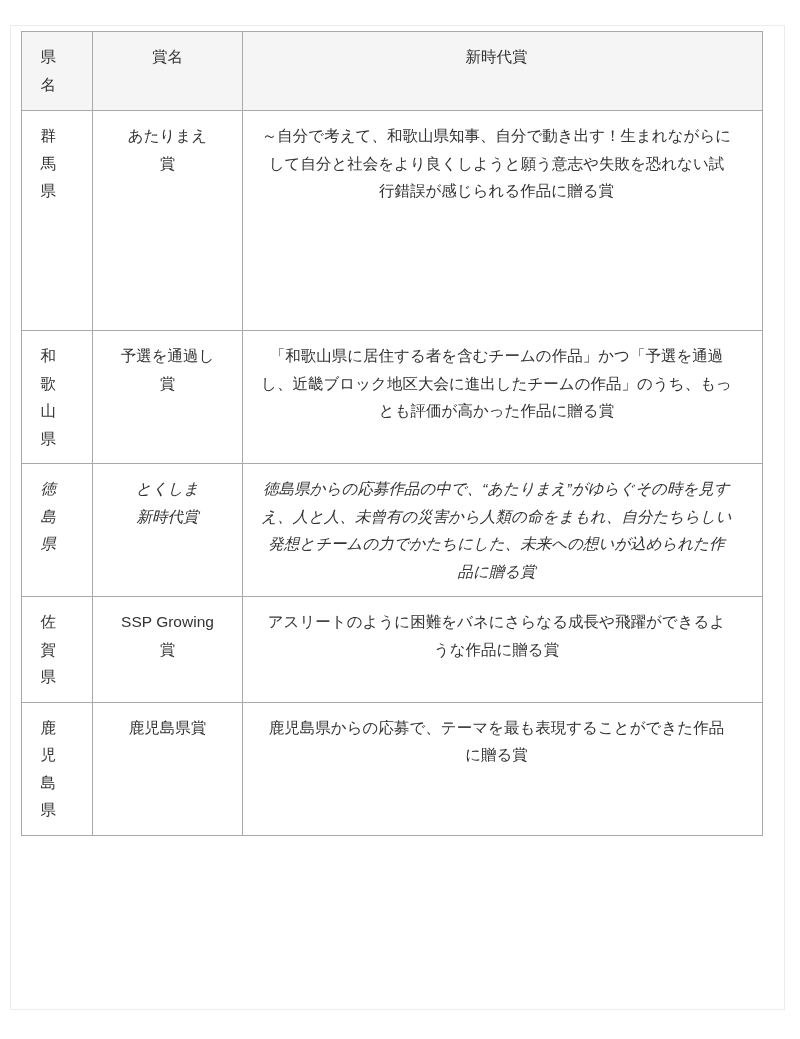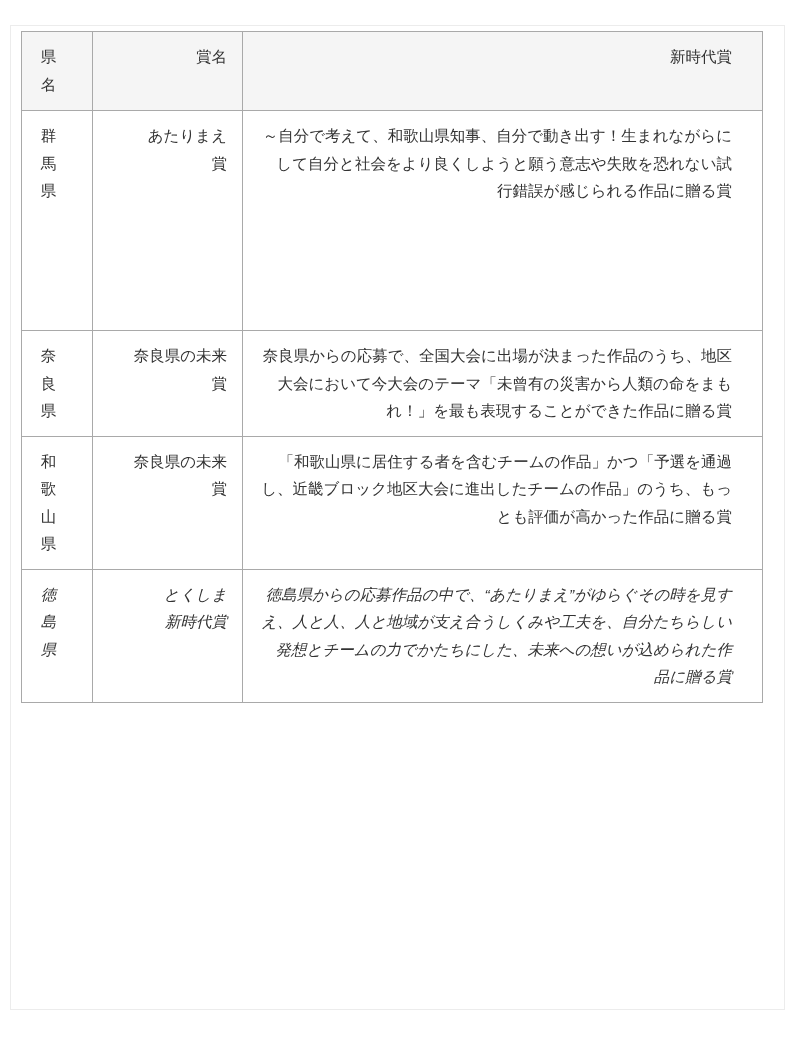--- a/index.html
+++ b/index.html
@@ -33,21 +33,21 @@
     border-collapse: collapse;
     table-layout: fixed;
     font-size: 15.5px;
     line-height: 27.5px;
   }
   table.awards th,
   table.awards td {
     border: 1px solid #a9a9a9;
     vertical-align: top;
     font-weight: normal;
-    text-align: right;
+    text-align: center;
     box-sizing: border-box;
   }
   table.awards thead th {
     background: #f5f5f5;
   }
   
   tr.r-head { height: 79px; }
   tr.r-0 { height: 220px; }
   tr.r-1 { height: 103px; }
   tr.r-2 { height: 130px; }
@@ -88,38 +88,45 @@
   </thead>
   <tbody>
     <tr class="r-0">
       <td class="td-pref">
         <div class="pref-text">群馬県</div>
       </td>
       <td class="td-award">あたりまえ
 賞</td>
       <td class="td-desc">～自分で考えて、和歌山県知事、自分で動き出す！生まれながらにして自分と社会をより良くしようと願う意志や失敗を恐れない試行錯誤が感じられる作品に贈る賞</td>
     </tr>
-    <tr class="r-1">
-      <td class="td-pref">
-        <div class="pref-text">奈良県</div>
-      </td>
-      <td class="td-award">奈良県の未来
-賞</td>
-      <td class="td-desc">奈良県からの応募で、全国大会に出場が決まった作品のうち、地区大会において今大会のテーマ「未曾有の災害から人類の命をまもれ！」を最も表現することができた作品に贈る賞</td>
-    </tr>
     <tr class="r-2">
       <td class="td-pref">
         <div class="pref-text">和歌山県</div>
       </td>
-      <td class="td-award">奈良県の未来
+      <td class="td-award">予選を通過し
 賞</td>
       <td class="td-desc">「和歌山県に居住する者を含むチームの作品」かつ「予選を通過し、近畿ブロック地区大会に進出したチームの作品」のうち、もっとも評価が高かった作品に贈る賞</td>
     </tr>
     <tr class="r-3">
       <td class="td-pref">
         <div class="pref-text">徳島県</div>
       </td>
       <td class="td-award">とくしま
 新時代賞</td>
-      <td class="td-desc">徳島県からの応募作品の中で、“あたりまえ”がゆらぐその時を見すえ、人と人、人と地域が支え合うしくみや工夫を、自分たちらしい発想とチームの力でかたちにした、未来への想いが込められた作品に贈る賞</td>
+      <td class="td-desc">徳島県からの応募作品の中で、“あたりまえ”がゆらぐその時を見すえ、人と人、未曾有の災害から人類の命をまもれ、自分たちらしい発想とチームの力でかたちにした、未来への想いが込められた作品に贈る賞</td>
+    </tr>
+    <tr class="r-4">
+      <td class="td-pref">
+        <div class="pref-text">佐賀県</div>
+      </td>
+      <td class="td-award">SSP Growing
+賞</td>
+      <td class="td-desc">アスリートのように困難をバネにさらなる成長や飛躍ができるような作品に贈る賞</td>
+    </tr>
+    <tr class="r-5">
+      <td class="td-pref">
+        <div class="pref-text">鹿児島県</div>
+      </td>
+      <td class="td-award">鹿児島県賞</td>
+      <td class="td-desc">鹿児島県からの応募で、テーマを最も表現することができた作品に贈る賞</td>
     </tr>
   </tbody>
 </table>
 
 </body></html>

